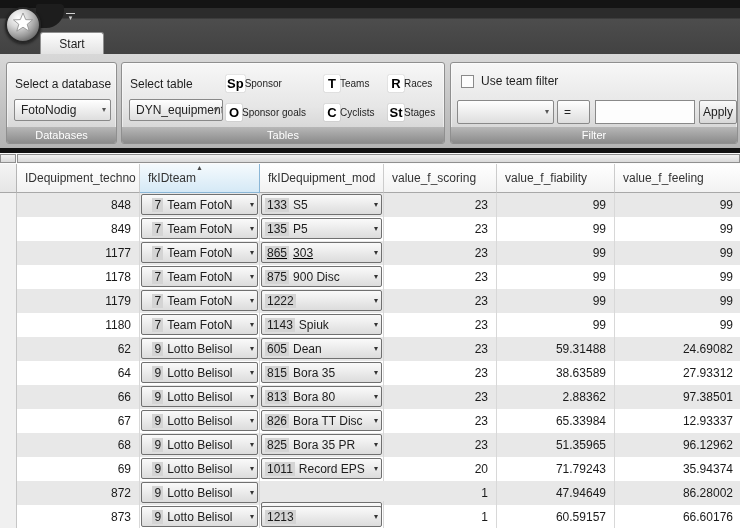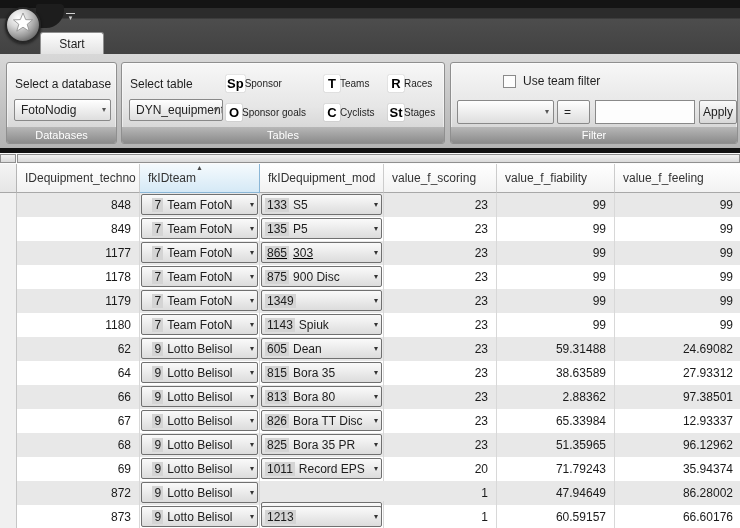--- a/index.html
+++ b/index.html
@@ -147,21 +147,21 @@
         </div>
         <div class="rtn" style="left: 266px; top: 39px;">
           <span class="ltr">St</span>
           <span class="lbl">Stages</span>
         </div>
       </div>
     <div class="rgroup-caption">Tables</div>
   </div>
 
   <div class="rgroup" style="left:450px;width:288px;">
-    <div class="fcheck" style="left:10px;top:11px;margin-left:42px;">
+    <div class="fcheck" style="left:10px;top:11px;">
       <span class="box"></span>
       <span class="lbl">Use team filter</span>
     </div>
     <div class="rcombo" style="left:6px;top:37px;width:97px;height:24px;">
       <span></span>
       <span class="chev">▾</span>
     </div>
     <div class="eqbox" style="left:106px;width:33px;top:37px;">=</div>
     <input class="finput" style="left: 144px; width: 100px; top: 37px;" type="text" value="">
     <div class="fapply" style="left:248px;width:38px;top:37px;">Apply</div>
@@ -286,21 +286,21 @@
         <div class="cell num" style="width: 123px;">1179</div>
         <div class="cell cb" style="width: 120px;">
           <div class="gcombo center">
             <span class="idbox">7</span>
             <span>Team FotoN</span>
             <span class="chev">▾</span>
           </div>
         </div>
         <div class="cell cb" style="width: 124px;">
           <div class="gcombo left">
-            <span class="idbox">1349</span>
+            <span class="idbox">1222</span>
             <span class="chev">▾</span>
           </div>
         </div>
         <div class="cell num" style="width: 113px;">23</div>
         <div class="cell num" style="width: 118px;">99</div>
         <div class="cell num" style="width: 127px;">99</div>
       </div>
       <div class="grow even">
         <div class="gut"></div>
         <div class="cell num" style="width: 123px;">1180</div>

